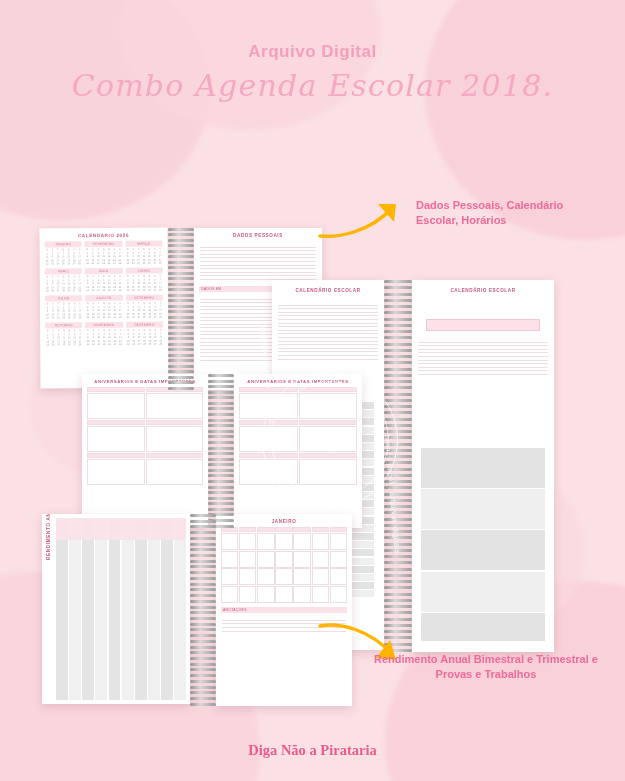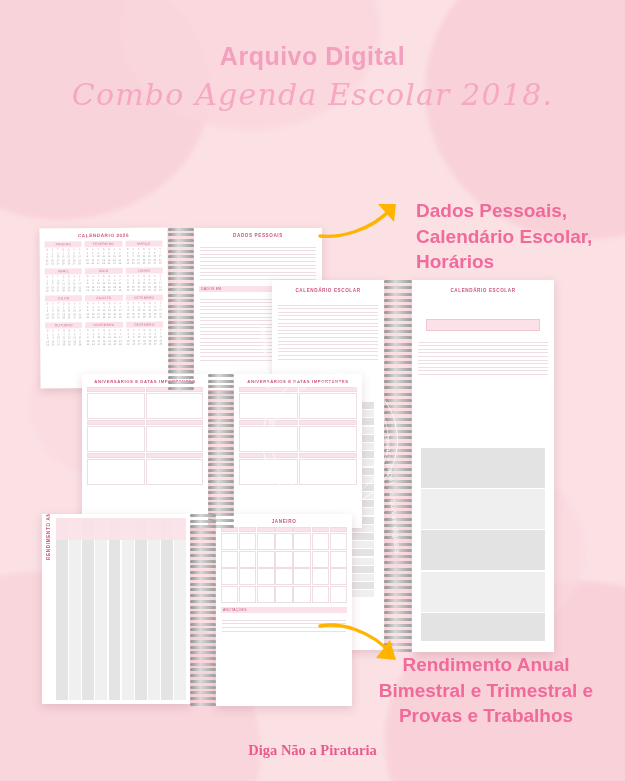--- a/index.html
+++ b/index.html
@@ -28,21 +28,21 @@
   .blob.b3 { width: 320px; height: 300px; right: -120px; top: -60px; background:#f9cdd6; }
   .blob.b4 { width: 420px; height: 360px; left: -160px; bottom: -150px; background:#f9d2da; }
   .blob.b5 { width: 380px; height: 320px; right: -140px; bottom: -120px; background:#f9cdd6; }
   .blob.b6 { width: 200px; height: 180px; right: 40px; bottom: 140px; background:#fad9df; opacity:.6;}
   .blob.b7 { width: 170px; height: 150px; left: 30px; top: 330px; background:#fad9df; opacity:.55;}
 
   
   .header { position: absolute; left: 0; top: 0; width: 625px; z-index: 5; text-align: center; }
   .title-main {
     margin-top: 42px;
-    font-size: 25px;
+    font-size: 17px;
     font-weight: bold;
     letter-spacing: .5px;
     color: #f2a0bd;
   }
   .title-script {
     margin-top: 6px;
     font-size: 30px;
     color: #f6a7c2;
     font-family: "DejaVu Serif", serif;
     font-style: italic;
@@ -64,21 +64,21 @@
     letter-spacing: .4px;
   }
 
   
   .callout {
     position: absolute;
     z-index: 6;
     color: #f06a9a;
     font-weight: bold;
     line-height: 1.35;
-    font-size: 19px;
+    font-size: 11px;
     text-align: left;
   }
   .callout.top { left: 416px; top: 198px; width: 190px; }
   .callout.bottom { left: 368px; top: 652px; width: 240px; text-align: center; left: 366px;}
 
   .arrow { position: absolute; z-index: 6; }
   .arrow.a1 { left: 318px; top: 196px; }
   .arrow.a2 { left: 318px; top: 620px; }
 
   

